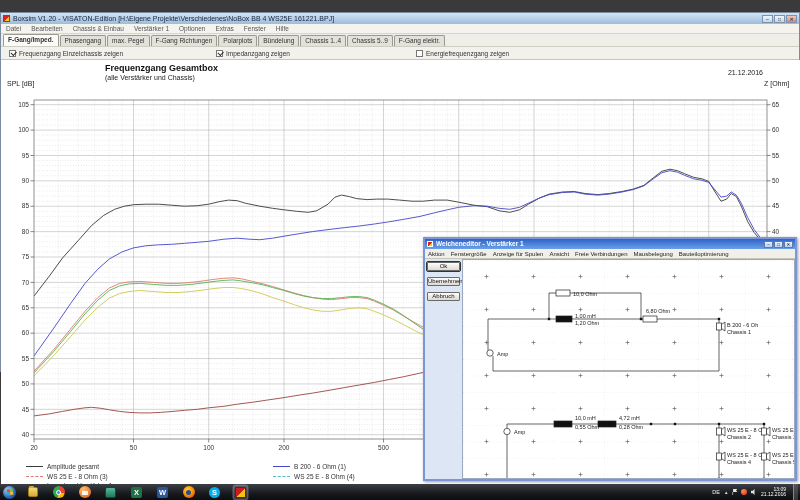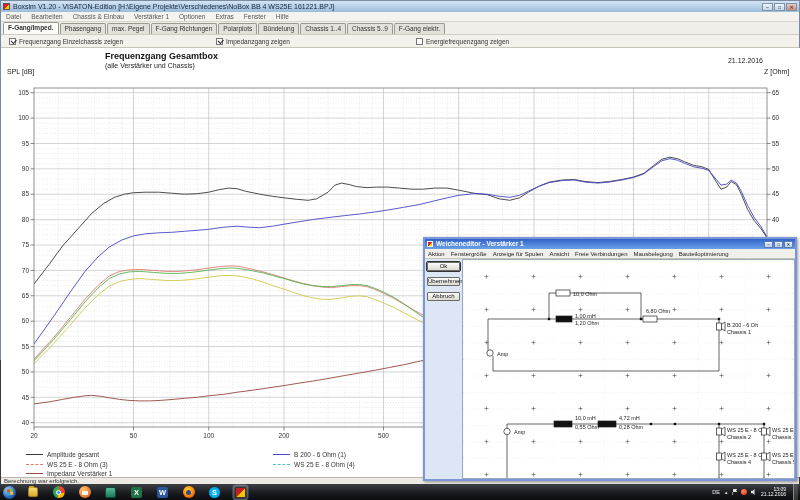--- a/index.html
+++ b/index.html
@@ -1,20 +1,20 @@
 <!DOCTYPE html>
 <html><head>
 <meta charset="utf-8">
 <style>
   * { box-sizing: border-box; margin: 0; padding: 0; }
   html,body { width:800px; height:500px; font-family:"Liberation Sans",sans-serif; }
   .screen { position:relative; width:800px; height:500px; overflow:hidden; background:#3a3a3a; }
 
   
-  .main-window { position:absolute; left:0; top:0; width:800px; height:360px; background:#f0efe9; border:1px solid #7a8aa0; }
+  .main-window { position:absolute; left:0; top:12px; width:800px; height:360px; background:#f0efe9; border:1px solid #7a8aa0; }
   .titlebar { position:absolute; left:0; top:0; width:100%; height:11px; background:linear-gradient(#d3e5f5,#9cbcd9); display:flex; align-items:center; padding:0 2px; }
   .app-ico { width:7px; height:7px; background:linear-gradient(135deg,#d22 55%,#fc0 55%); border:0.5px solid #555; margin-right:3px; flex:none; }
   .titletext { font-size:7px; color:#15243d; white-space:nowrap; overflow:hidden; line-height:11px; }
   .winbtns { margin-left:auto; display:flex; gap:1px; }
   .winbtn { width:11px; height:8px; background:linear-gradient(#eef6fd,#c2d6ea); border:0.5px solid #7d93ad; font-size:5px; line-height:7px; text-align:center; color:#223; }
   .winbtn.close { background:linear-gradient(#f0c8c0,#d08878); }
 
   .menubar { position:absolute; left:0; top:11px; width:100%; height:10px; background:#f4f3ee; border-bottom:1px solid #d8d6cc; display:flex; }
   .menu-item { font-size:6.5px; line-height:10px; padding:0 5px; color:#555; }
 

